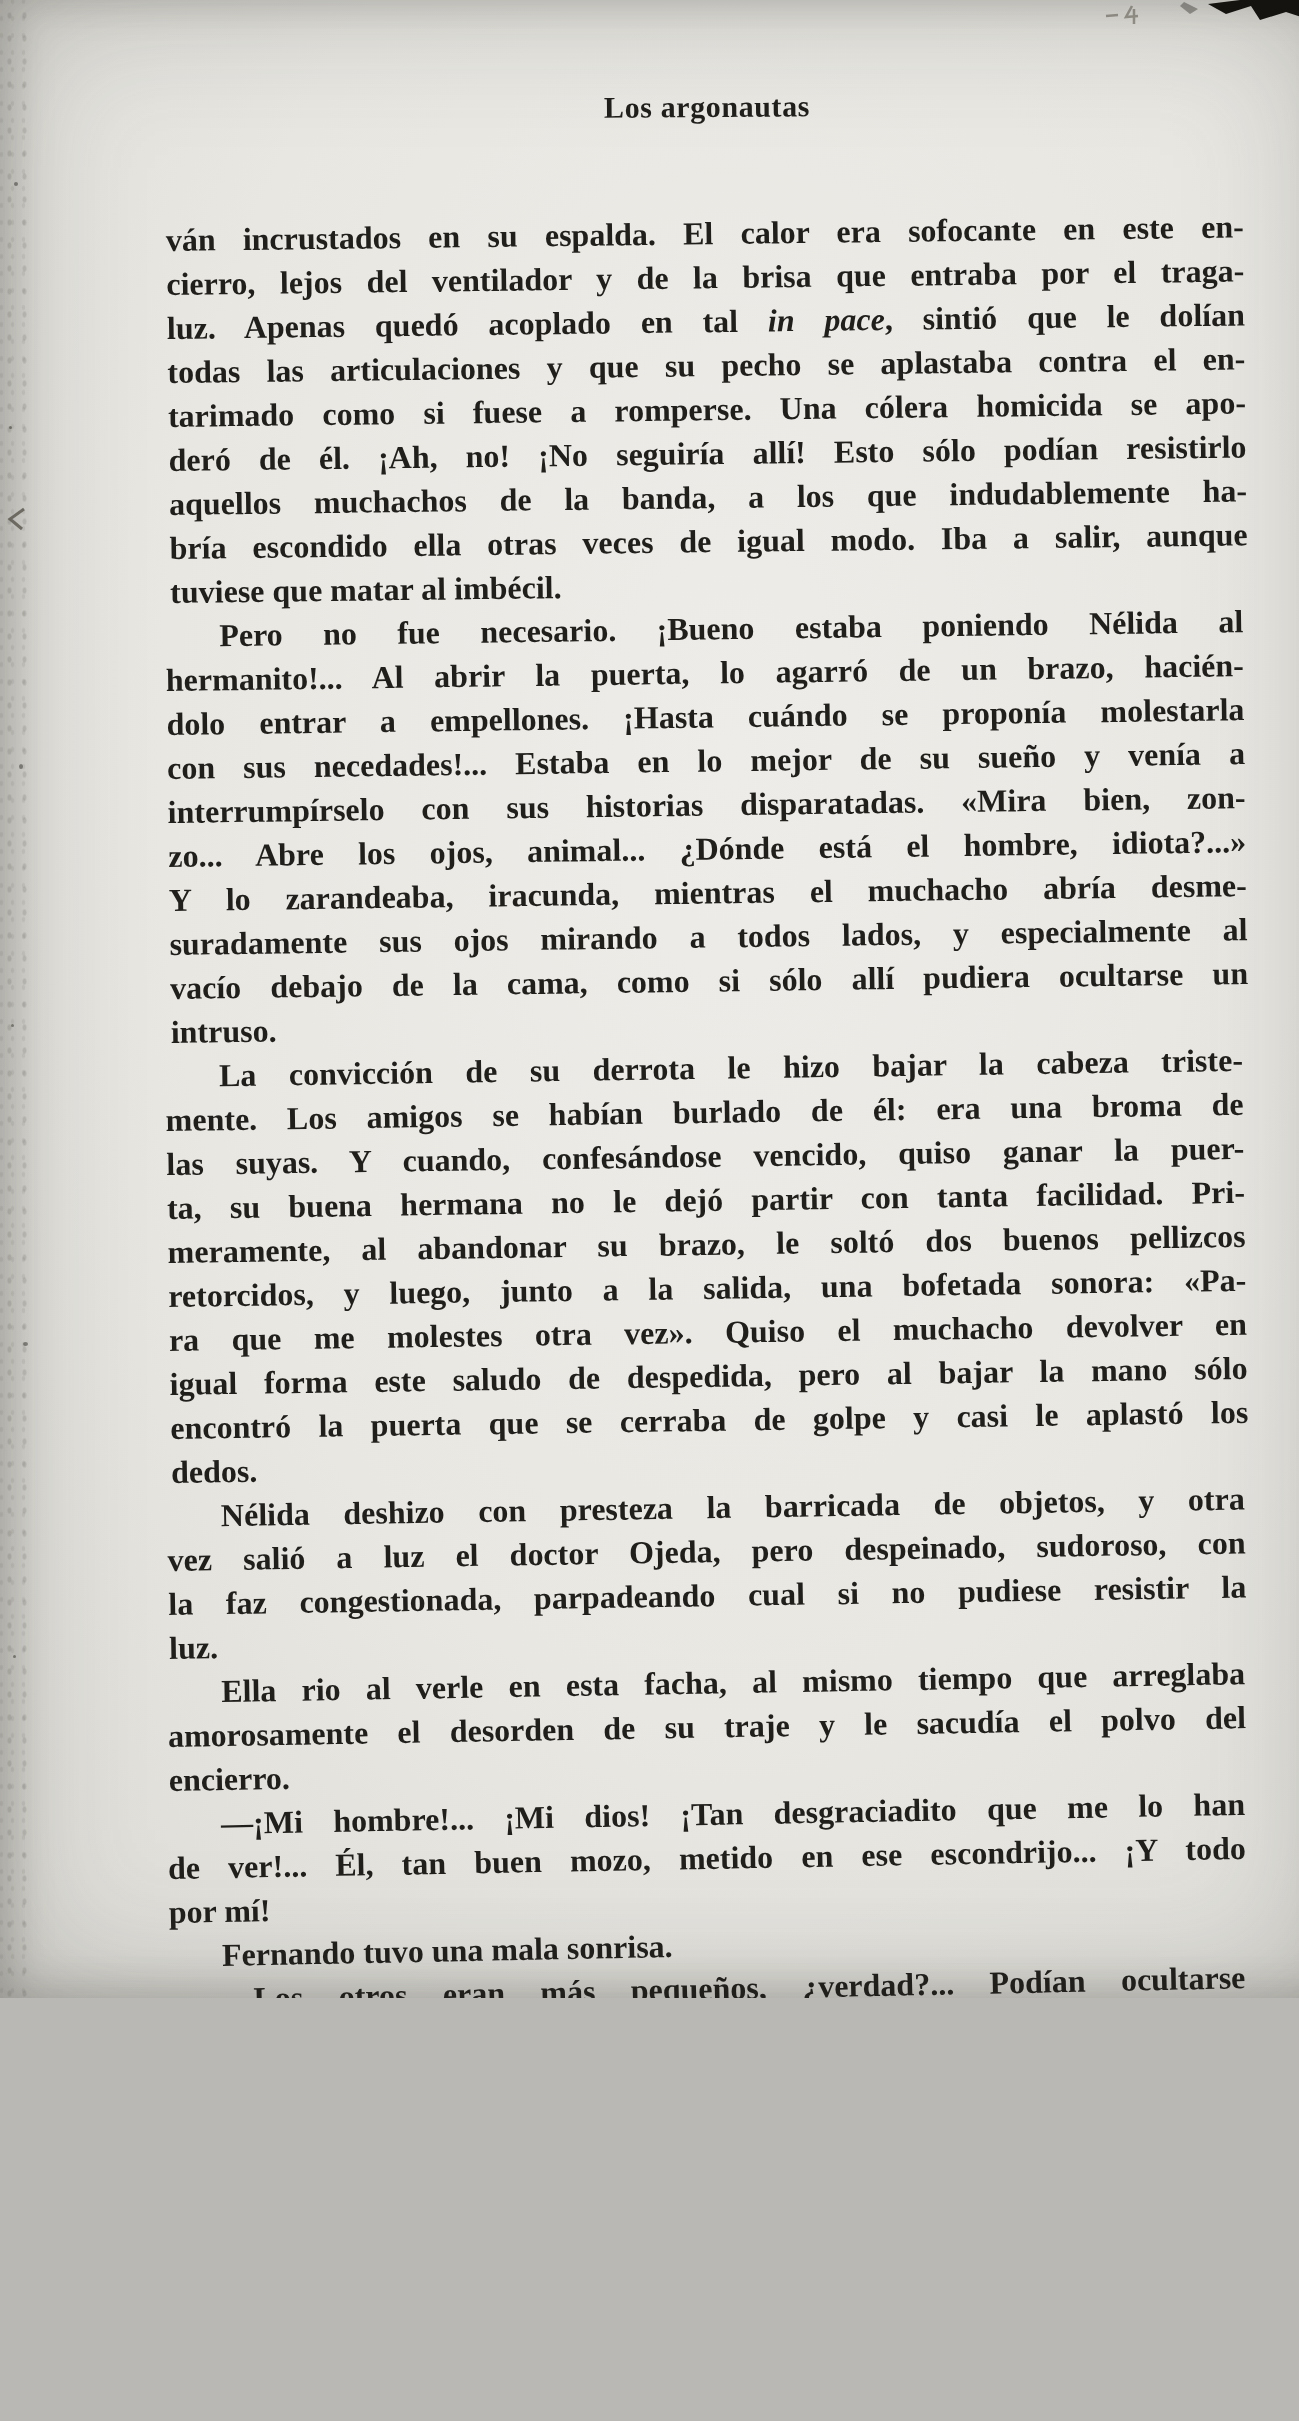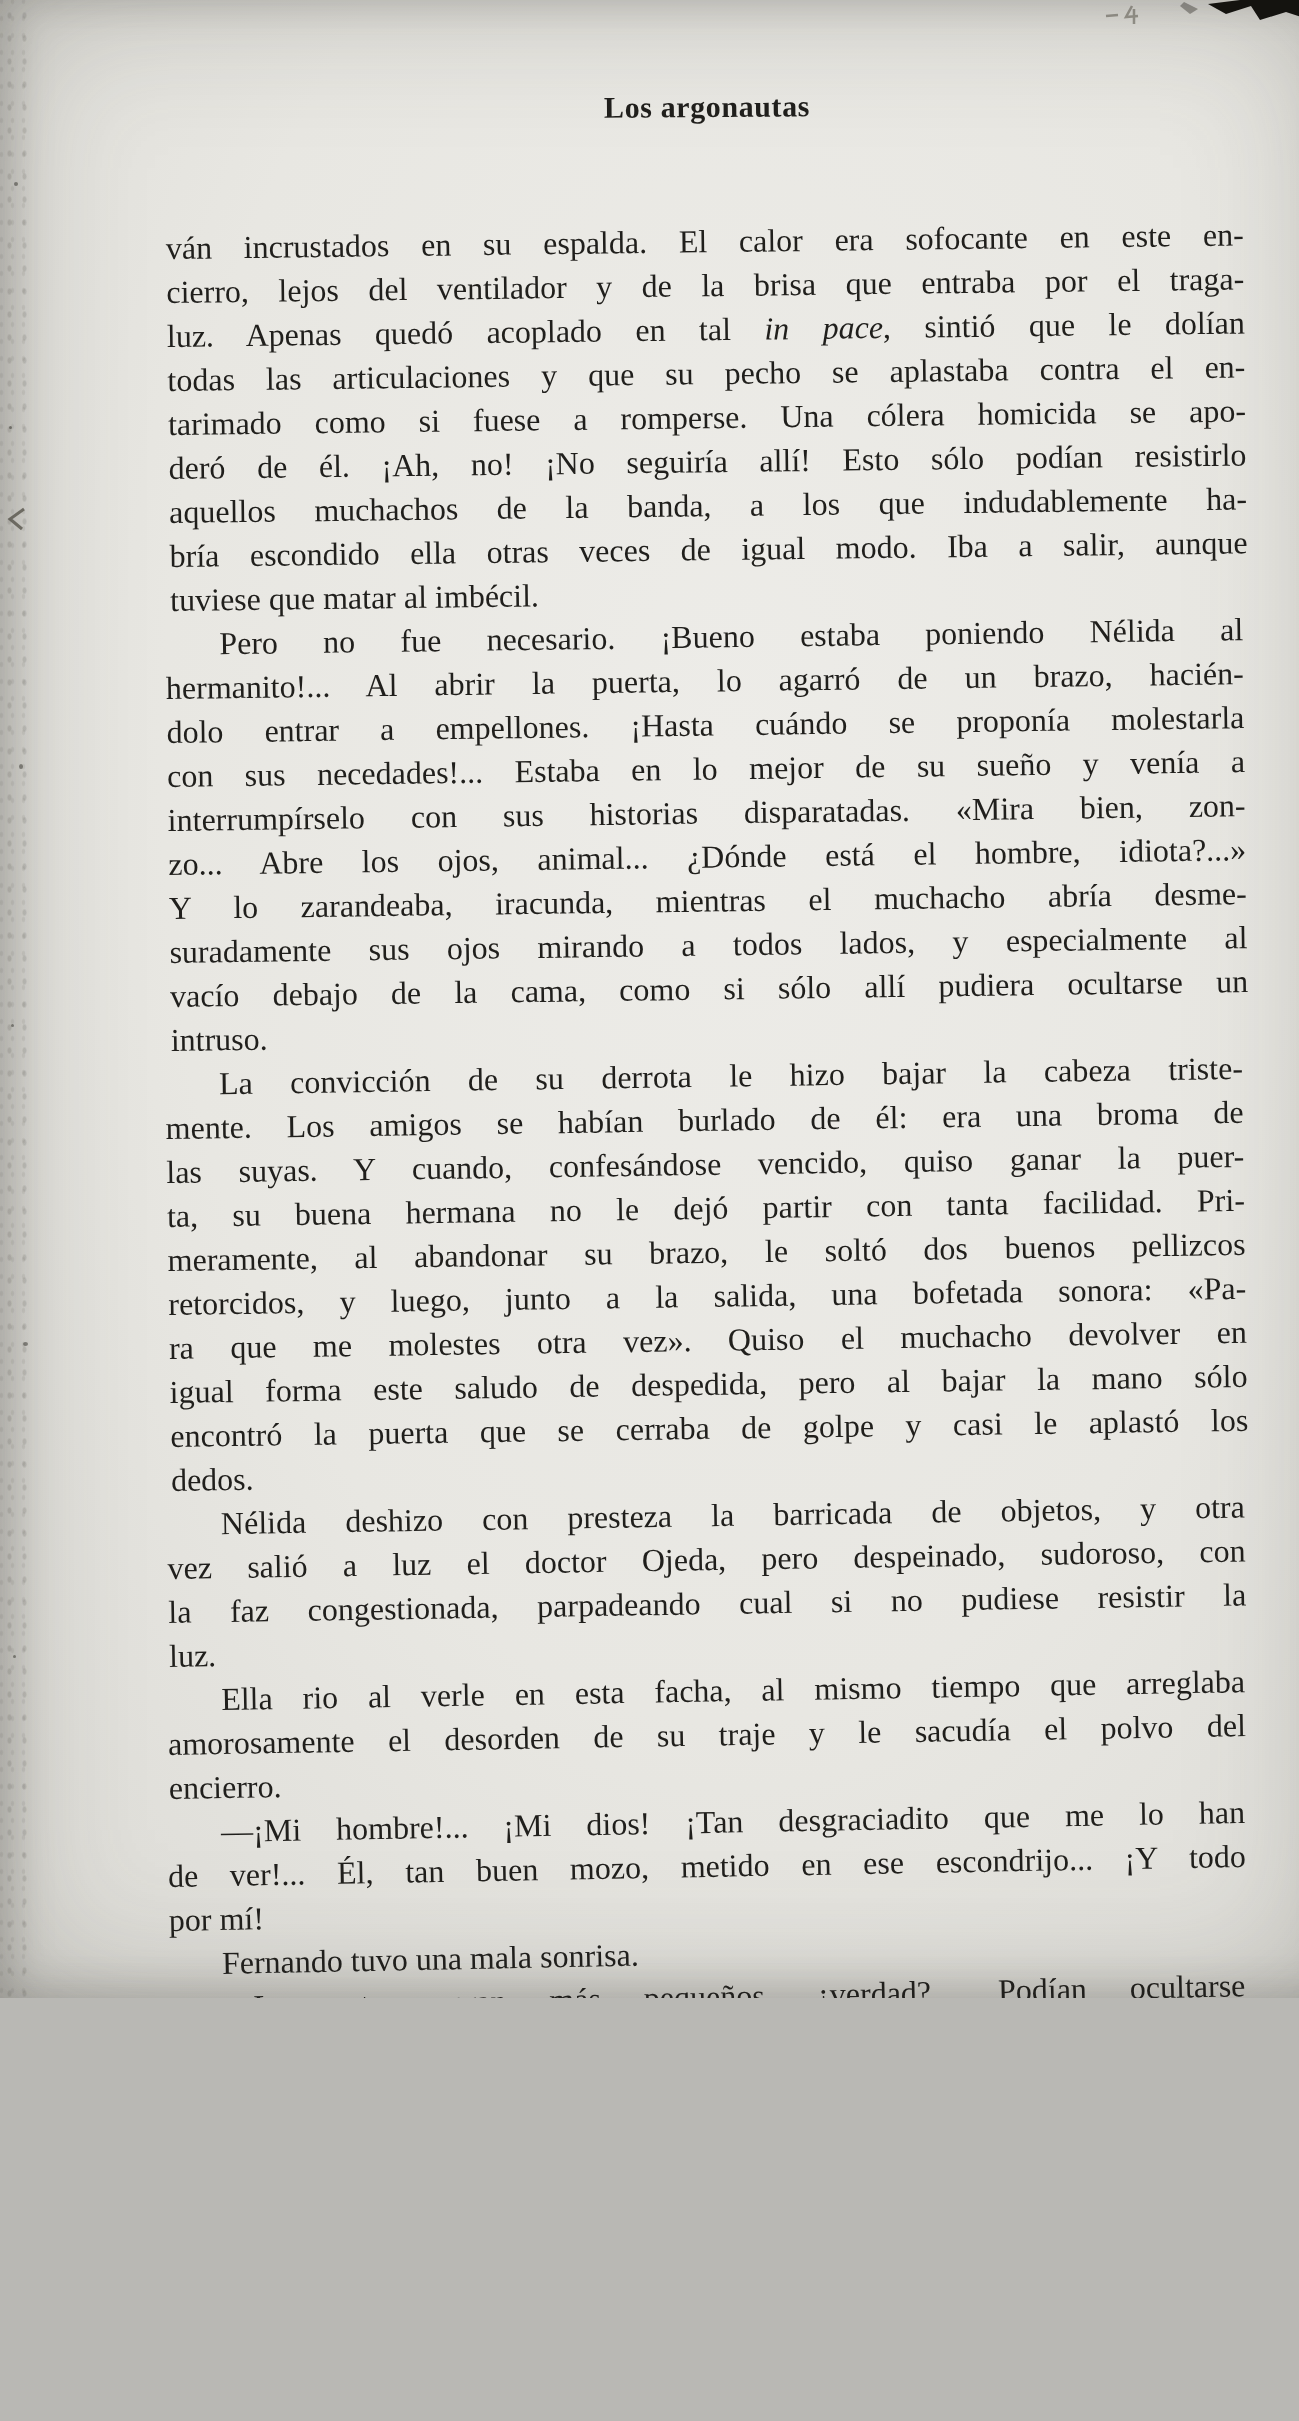--- a/index.html
+++ b/index.html
@@ -37,25 +37,26 @@
     left: 168px;
     width: 1078px;
     text-align: center;
     font-size: 30px;
     font-weight: bold;
     letter-spacing: .6px;
     transform: rotate(-0.45deg);
   }
   .text-block {
     position: absolute;
-    top: 226px;
+    top: 218px;
     left: 168px;
     width: 1078px;
     font-size: 32px;
     line-height: 44px;
+    font-weight: bold;
   }
   .para {
     transform-origin: 0 50%;
   }
   .line {
     text-align: justify;
     text-align-last: justify;
   }
   .line.last {
     text-align-last: left;

